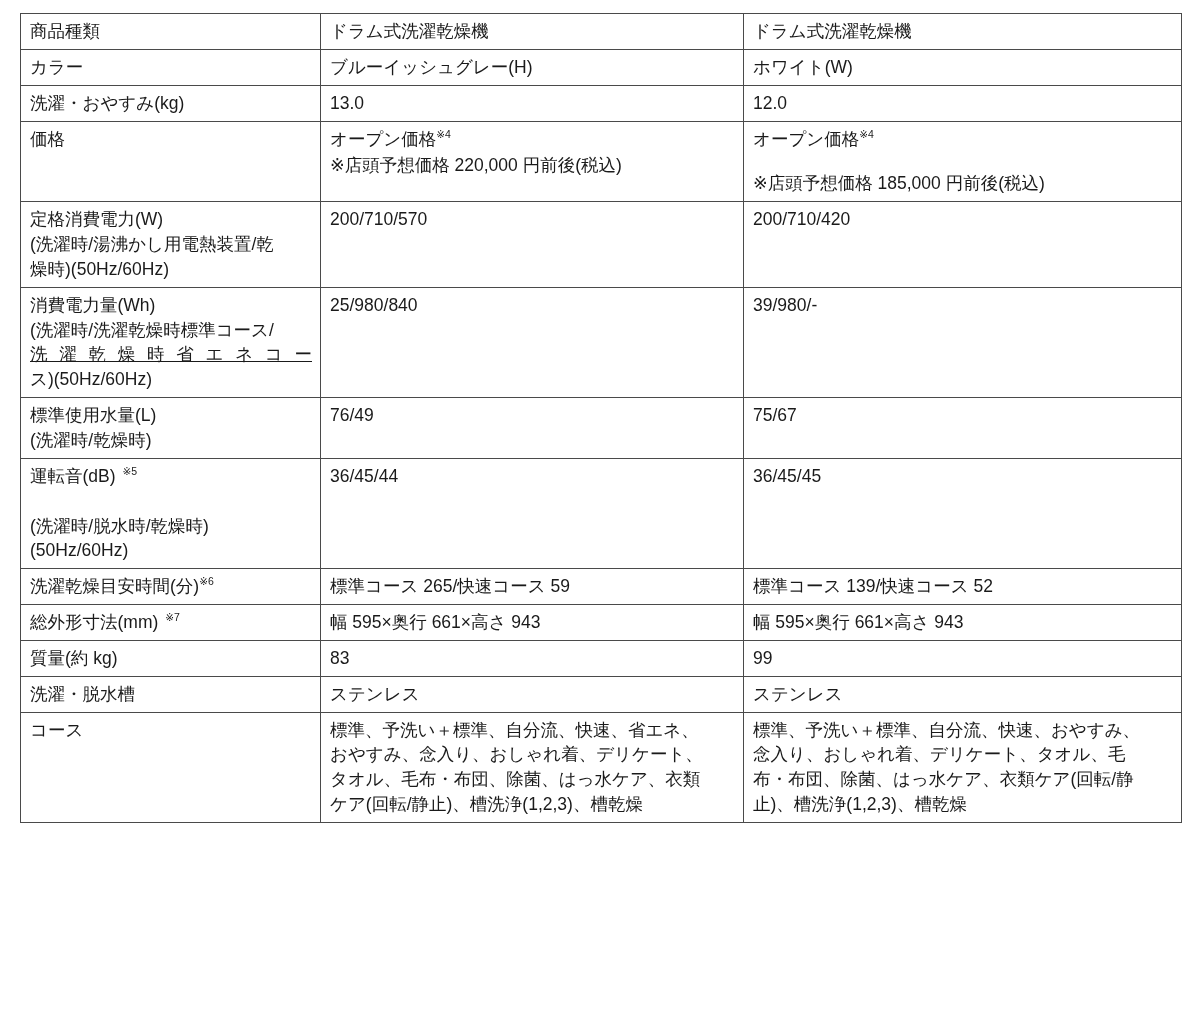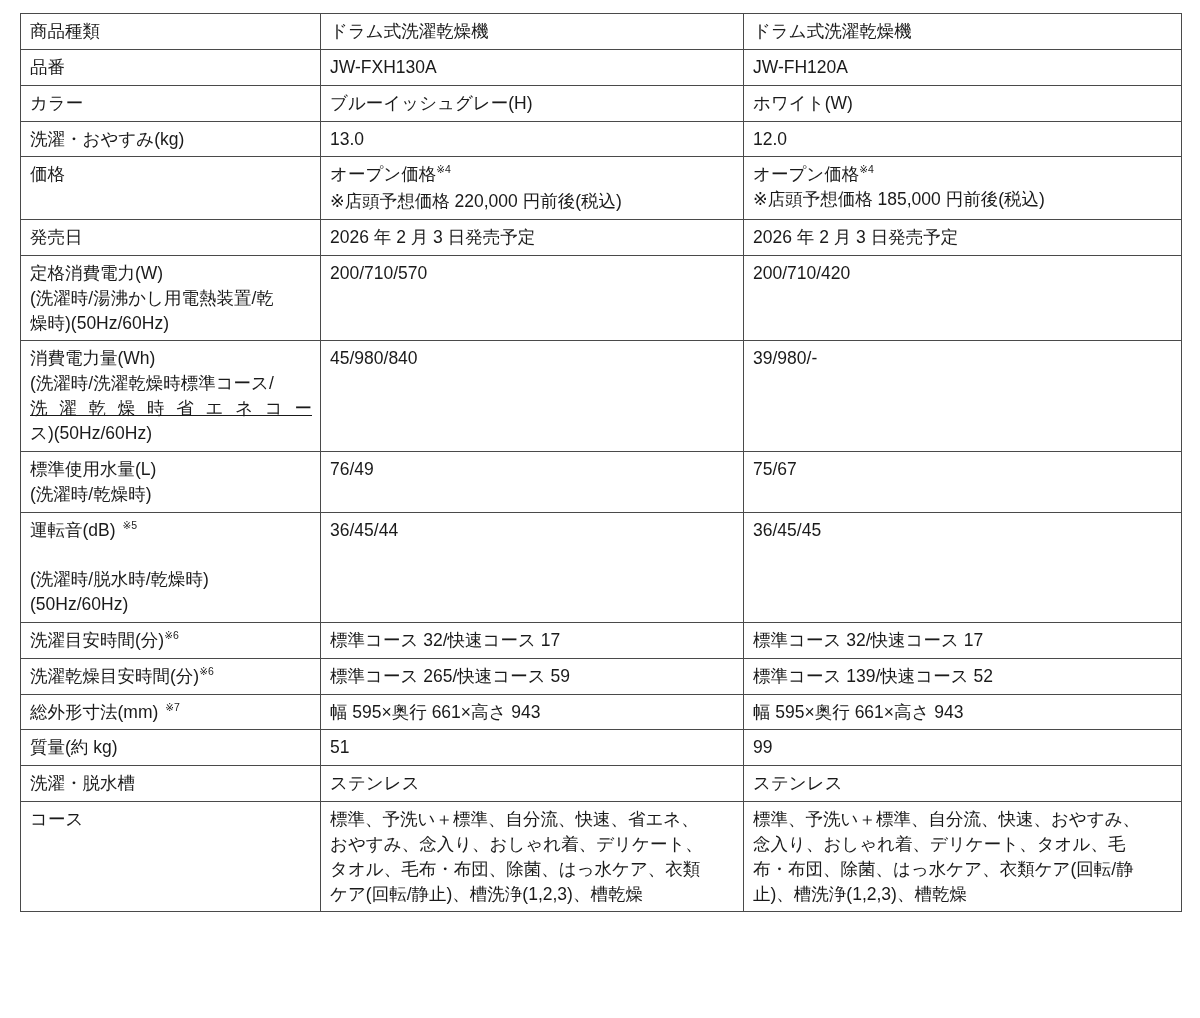--- a/index.html
+++ b/index.html
@@ -80,31 +80,20 @@
             <span class="cell-text">商品種類</span>
           </td>
         <td>
             <span class="cell-text">ドラム式洗濯乾燥機</span>
           </td>
         <td>
             <span class="cell-text">ドラム式洗濯乾燥機</span>
           </td>
       </tr>
 
-      <tr>
-        <td>
-            <span class="cell-text">品番</span>
-          </td>
-        <td>
-            <span class="cell-text">JW-FXH130A</span>
-          </td>
-        <td>
-            <span class="cell-text">JW-FH120A</span>
-          </td>
-      </tr>
 
       <tr>
         <td>
             <span class="cell-text">カラー</span>
           </td>
         <td>
             <span class="cell-text">ブルーイッシュグレー(H)</span>
           </td>
         <td>
             <span class="cell-text">ホワイト(W)</span>
@@ -126,35 +115,24 @@
       <tr>
         <td>
             <span class="cell-text">価格</span>
           </td>
         <td>
           <span class="cell-text"><span>オープン価格</span><sup class="note">※4</sup></span>
           <span class="cell-text" style="margin-top:2px;">※店頭予想価格 220,000 円前後(税込)</span>
         </td>
         <td>
           <span class="cell-text"><span>オープン価格</span><sup class="note">※4</sup></span>
-          <span class="cell-text" style="margin-top:0;">※店頭予想価格 185,000 円前後(税込)</span>
-        </td>
-      </tr>
-
-      <tr>
-        <td>
-            <span class="cell-text">発売日</span>
-          </td>
-        <td>
-            <span class="cell-text">2026 年 2 月 3 日発売予定</span>
-          </td>
-        <td>
-            <span class="cell-text">2026 年 2 月 3 日発売予定</span>
-          </td>
-      </tr>
+          <span class="cell-text" style="margin-top:20px;">※店頭予想価格 185,000 円前後(税込)</span>
+        </td>
+      </tr>
+
 
 
       <tr>
         <td>
           <span class="cell-text">定格消費電力(W)</span>
           <span class="cell-text">(洗濯時/湯沸かし用電熱装置/乾</span>
           <span class="cell-text">燥時)(50Hz/60Hz)</span>
         </td>
         <td>
             <span class="cell-text">200/710/570</span>
@@ -165,21 +143,21 @@
       </tr>
 
       <tr>
         <td>
           <span class="cell-text">消費電力量(Wh)</span>
           <span class="cell-text">(洗濯時/洗濯乾燥時標準コース/</span>
           <span class="just-line">洗濯乾燥時省エネコー</span>
           <span class="cell-text">ス)(50Hz/60Hz)</span>
         </td>
         <td>
-            <span class="cell-text">45/980/840</span>
+            <span class="cell-text">25/980/840</span>
           </td>
         <td>
             <span class="cell-text">39/980/-</span>
           </td>
       </tr>
 
       <tr>
         <td>
           <span class="cell-text">標準使用水量(L)</span>
           <span class="cell-text">(洗濯時/乾燥時)</span>
@@ -200,31 +178,20 @@
           <span class="cell-text">(50Hz/60Hz)</span>
         </td>
         <td>
             <span class="cell-text">36/45/44</span>
           </td>
         <td>
             <span class="cell-text">36/45/45</span>
           </td>
       </tr>
 
-      <tr>
-        <td>
-            <span class="cell-text"><span>洗濯目安時間(分)</span><sup class="note">※6</sup></span>
-          </td>
-        <td>
-            <span class="cell-text">標準コース 32/快速コース 17</span>
-          </td>
-        <td>
-            <span class="cell-text">標準コース 32/快速コース 17</span>
-          </td>
-      </tr>
 
       <tr>
         <td>
             <span class="cell-text"><span>洗濯乾燥目安時間(分)</span><sup class="note">※6</sup></span>
           </td>
         <td>
             <span class="cell-text">標準コース 265/快速コース 59</span>
           </td>
         <td>
             <span class="cell-text">標準コース 139/快速コース 52</span>
@@ -241,21 +208,21 @@
         <td>
             <span class="cell-text">幅 595×奥行 661×高さ 943</span>
           </td>
       </tr>
 
       <tr>
         <td>
             <span class="cell-text">質量(約 kg)</span>
           </td>
         <td>
-            <span class="cell-text">51</span>
+            <span class="cell-text">83</span>
           </td>
         <td>
             <span class="cell-text">99</span>
           </td>
       </tr>
 
       <tr>
         <td>
             <span class="cell-text">洗濯・脱水槽</span>
           </td>

